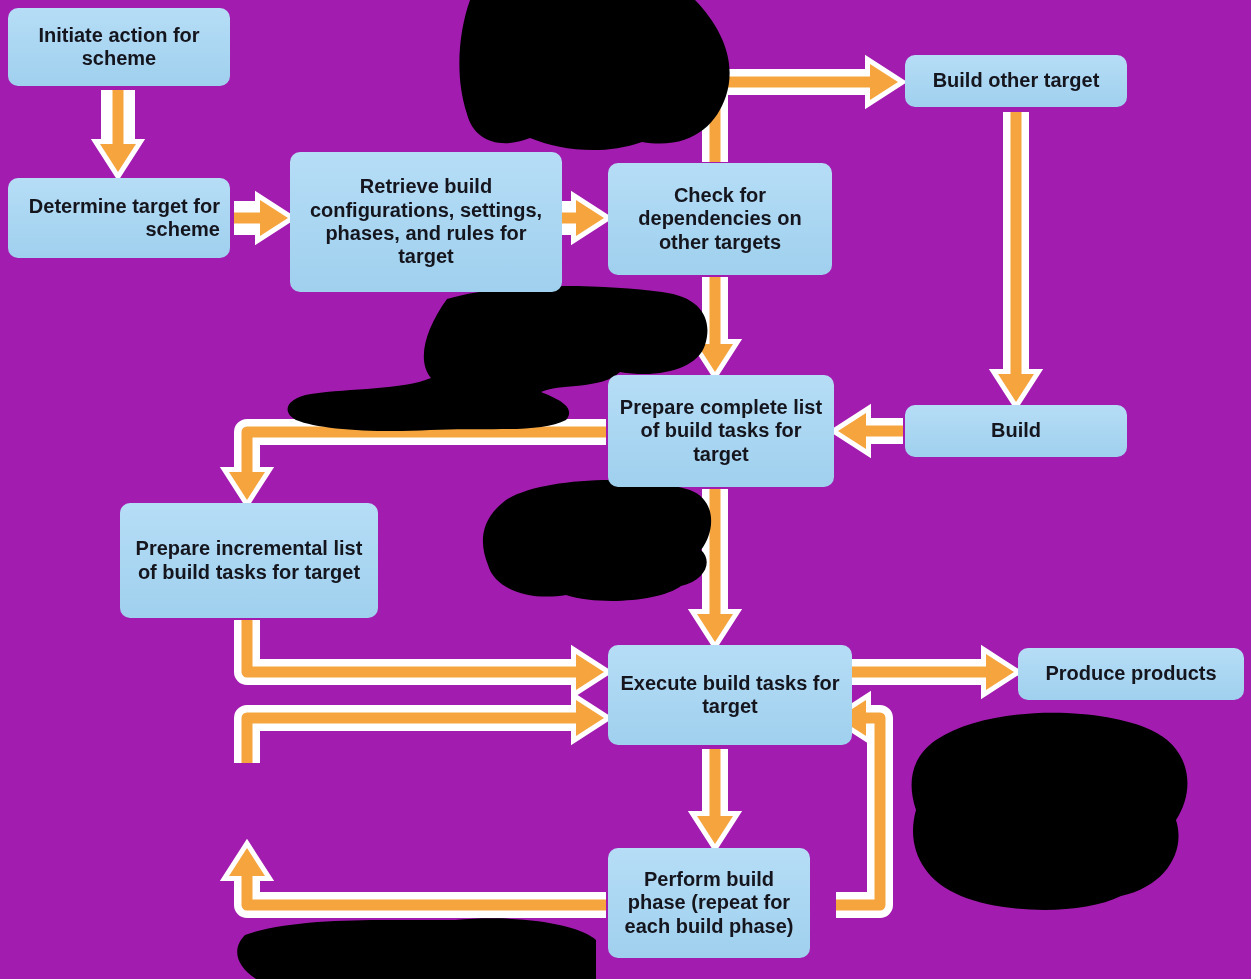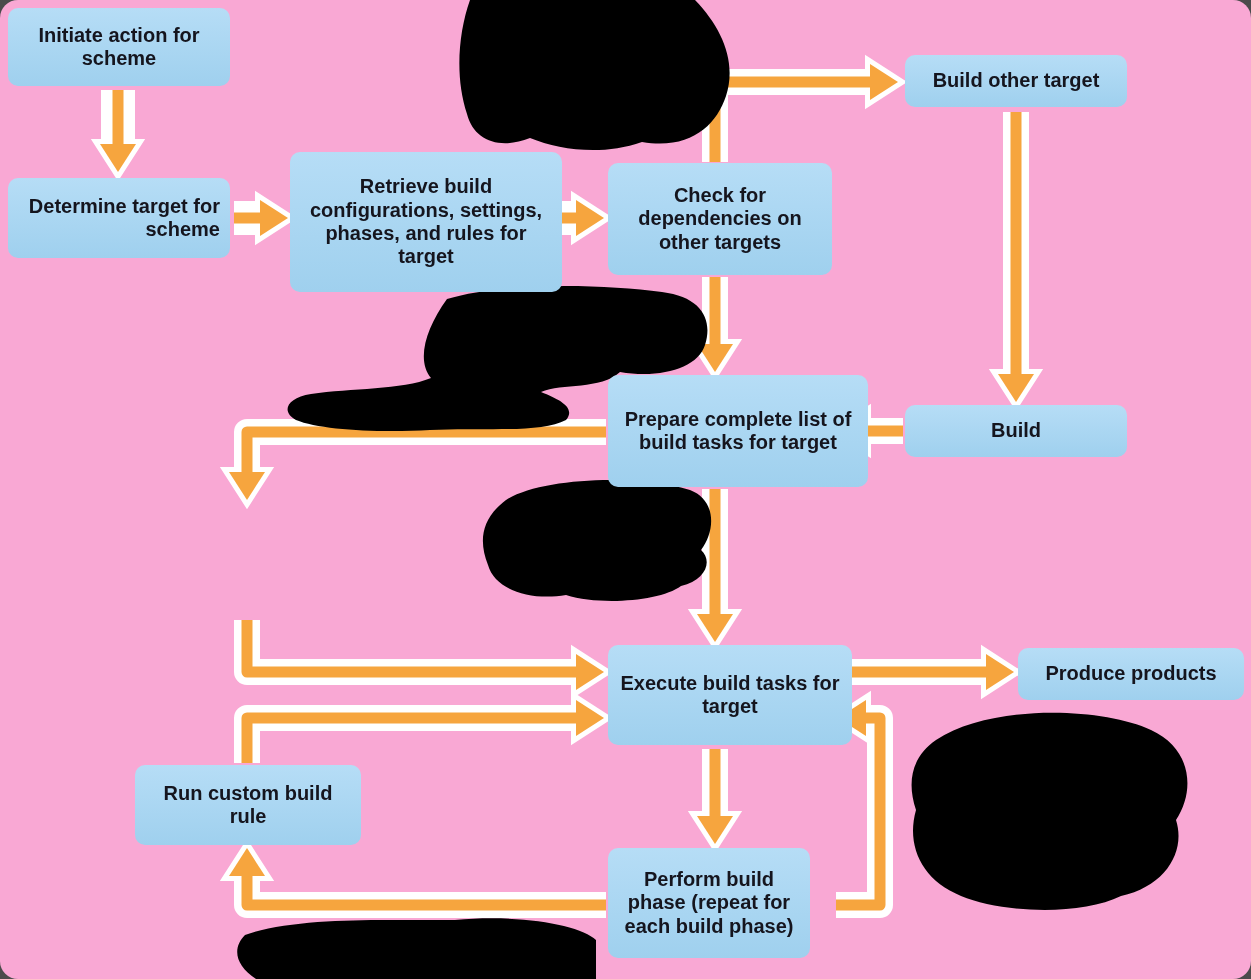--- a/index.html
+++ b/index.html
@@ -1,22 +1,21 @@
 <!DOCTYPE html>
 <html><head>
 <meta charset="utf-8">
 <style>
   html,body{margin:0;padding:0;background:#4b4b4b;}
   .stage{
     position:relative;
     width:1251px;height:979px;
-    background:#f9a8d4;
+    background:#a21caf;
     overflow:hidden;
     font-family:"Liberation Sans", sans-serif;
-    border-radius:18px;
   }
   svg.layer{position:absolute;left:0;top:0;width:1251px;height:979px;}
   
   .case{fill:none;stroke:#FFFFFF;stroke-width:26;stroke-linejoin:round;stroke-linecap:butt;}
   .case-s{stroke-width:34;}
   .whd{fill:#FFFFFF;stroke:#FFFFFF;stroke-width:10;stroke-linejoin:miter;}
   .ln{fill:none;stroke:#F6A53E;stroke-width:11;stroke-linejoin:round;stroke-linecap:butt;}
   .ohd{fill:#F6A53E;stroke:none;}
   .blob{fill:#000000;}
   .node{
@@ -126,29 +125,29 @@
     </div>
   <div class="node" style="left:608px; top:163px; width:224px; height:112px;">
       <span>Check for dependencies on other targets</span>
     </div>
   <div class="node" style="left:905px; top:55px;  width:222px; height:52px;">
       <span>Build other target</span>
     </div>
   <div class="node" style="left:905px; top:405px; width:222px; height:52px;">
       <span>Build</span>
     </div>
-  <div class="node" style="left:608px; top:375px; width:260px; height:112px;">
+  <div class="node" style="left:608px; top:375px; width:226px; height:112px;">
       <span>Prepare complete list of build tasks for target</span>
+    </div>
+  <div class="node" style="left:120px; top:503px; width:258px; height:115px;">
+      <span>Prepare incremental list of build tasks for target</span>
     </div>
   <div class="node" style="left:608px; top:645px; width:244px; height:100px;">
       <span>Execute build tasks for target</span>
     </div>
   <div class="node" style="left:1018px;top:648px; width:226px; height:52px;text-align:center;">
       <span>Produce products</span>
-    </div>
-  <div class="node" style="left:135px; top:765px; width:226px; height:80px;">
-      <span>Run custom build rule</span>
     </div>
   <div class="node" style="left:608px; top:848px; width:202px; height:110px;">
       <span>Perform build phase (repeat for each build phase)</span>
     </div>
 
 </div>
 
 </body></html>

